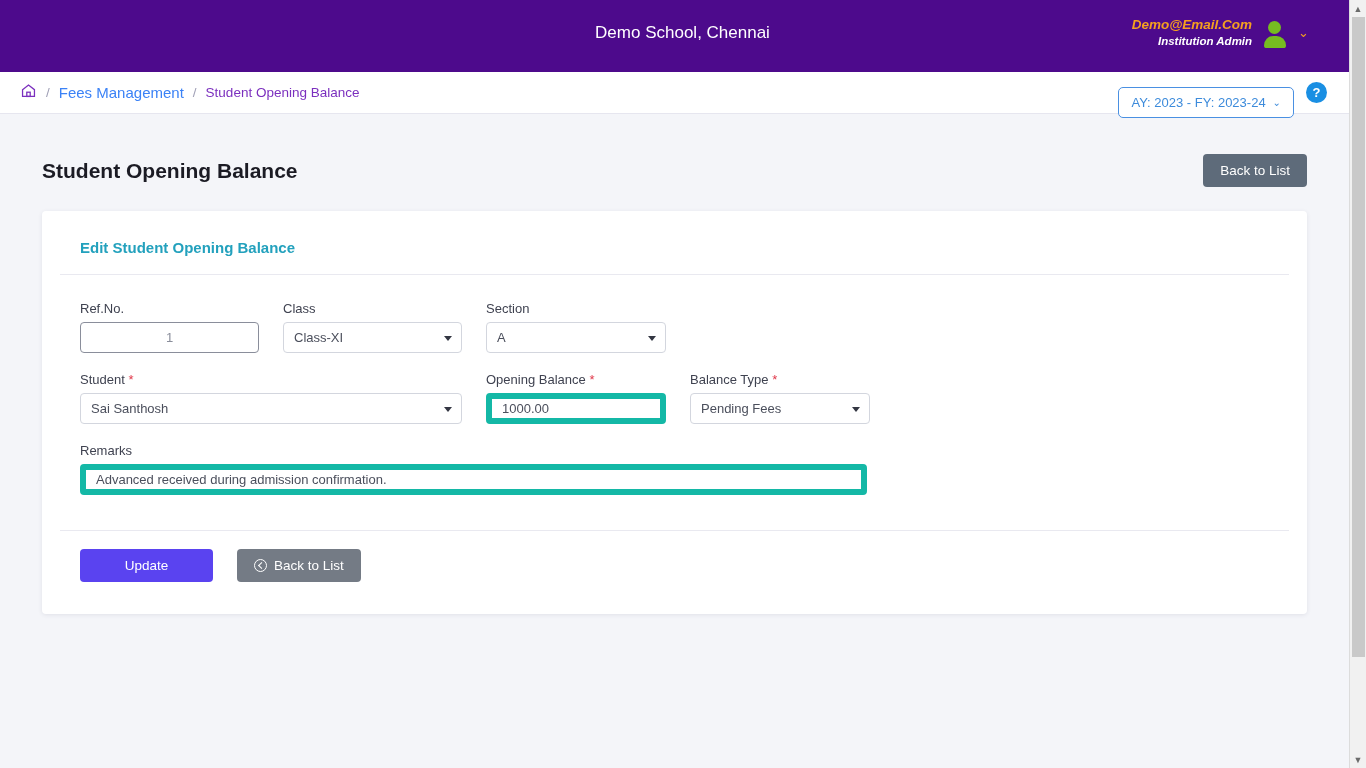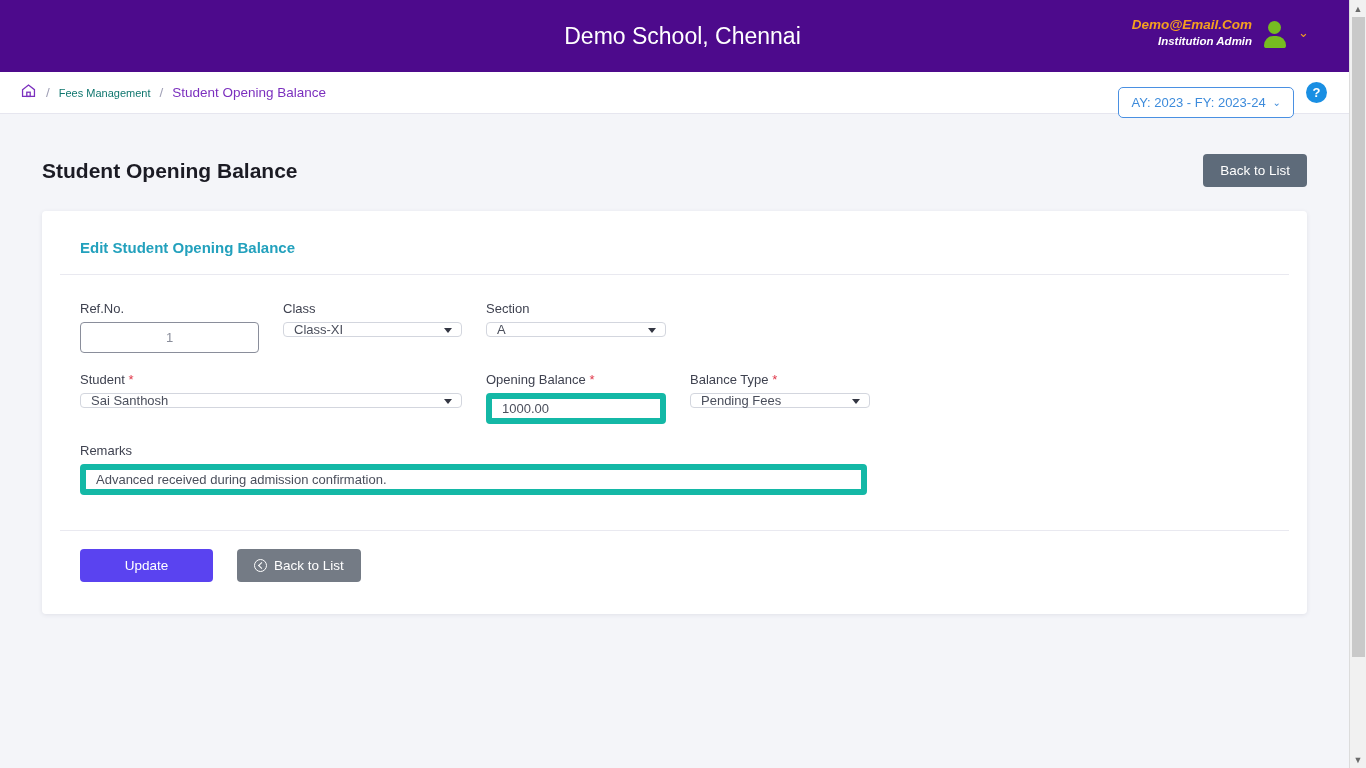--- a/index.html
+++ b/index.html
@@ -59,21 +59,21 @@
   .cap {
     position: absolute;
     left: 152px; top: -13px;
     width: 0; height: 0;
   }
   .school-name {
     position: absolute;
     left: 16px; right: 0;
     text-align: center;
     color: #ffffff;
-    font-size: 23px;
+    font-size: 17px;
     top: 23px;
   }
   .user-block {
     position: absolute;
     right: 40px; top: 16px;
     display: flex;
     align-items: center;
     gap: 10px;
   }
   .user-text { text-align: right; line-height: 1.35; font-style: italic; }
@@ -99,21 +99,21 @@
     border-bottom: 1px solid #e6e6ef;
     display: flex;
     align-items: center;
     padding: 0 22px 0 20px;
     flex: 0 0 42px;
     position: relative;
   }
   .crumbs { display: flex; align-items: center; gap: 9px; }
   .home-ico { display: block; }
   .crumb-sep { color: #9f9fb5; font-size: 13.5px; }
-  .crumb-link { color: #0f766e; font-size: 11px; text-decoration: none; }
+  .crumb-link { color: #3b82f6; font-size: 15px; text-decoration: none; }
   .crumb-cur { color: #7b2fbe; font-size: 13.5px; }
   .crumb-right {
     margin-left: auto;
     display: flex; align-items: center; gap: 12px;
   }
   .ay-select {
     border: 1px solid #4a90e2;
     border-radius: 5px;
     color: #3d8bdb;
     font-size: 13px;
@@ -203,21 +203,21 @@
     padding: 0 10px;
     font-family: "Liberation Sans", sans-serif;
     outline: none;
   }
   .f-input.readonly {
     border: 1px solid #8a8e9b;
     text-align: center;
     color: #8a8e9b;
   }
   .f-select {
-    height: 15px;
+    height: 31px;
     border: 1px solid #d3d6de;
     border-radius: 4px;
     background: #ffffff;
     font-size: 13px;
     color: #4b4f5c;
     padding: 0 26px 0 10px;
     display: flex;
     align-items: center;
     position: relative;
     cursor: pointer;

